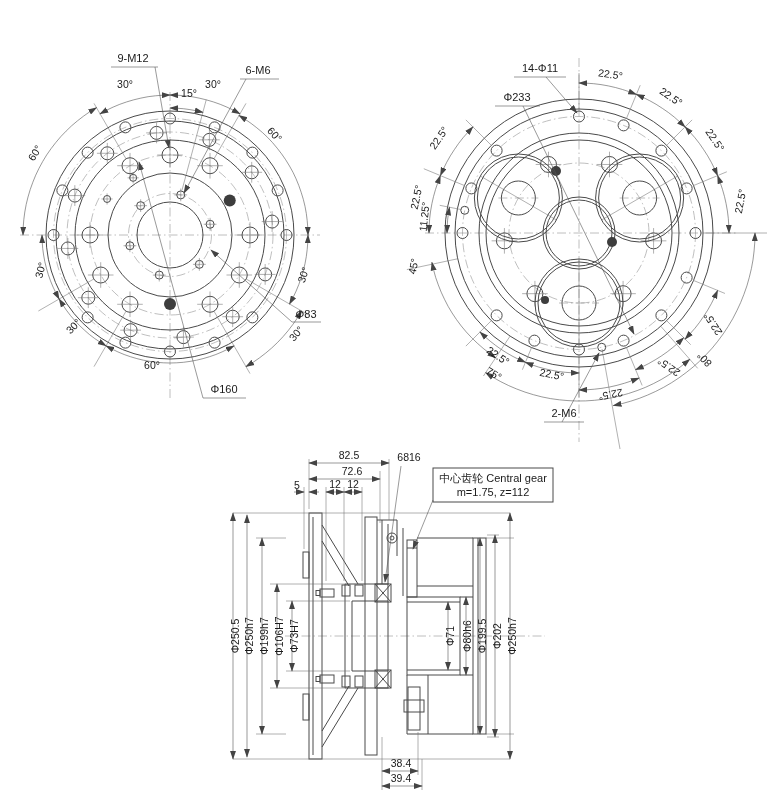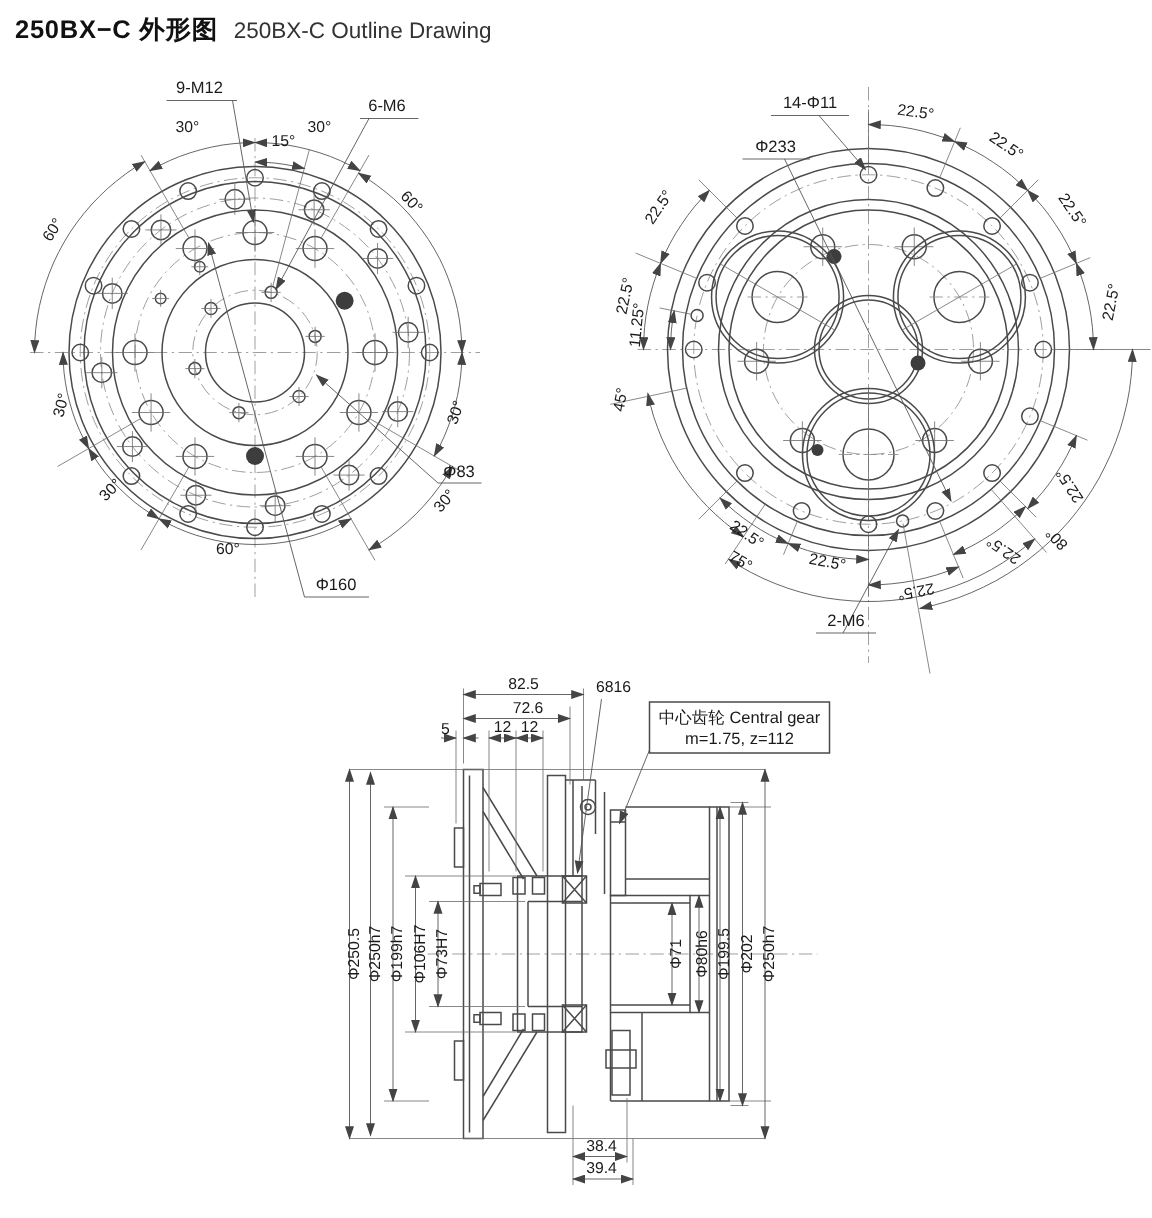--- a/index.html
+++ b/index.html
@@ -15,24 +15,20 @@
   .note{font-size:11px;}
   .part{stroke:#4a4a4a;stroke-width:1;fill:none;}
   .thin{stroke:#6f6f6f;stroke-width:.55;fill:none;}
   .dimln{stroke:#555;stroke-width:.6;fill:none;}
   .cl{stroke:#8a8a8a;stroke-width:.55;fill:none;stroke-dasharray:9 3 1.5 3;}
 </style>
 </head>
 <body>
 
 <div id="page">
-  <div id="title">
-    <span class="zh">250BX−C 外形图</span>
-    <span class="en">250BX-C Outline Drawing</span>
-  </div>
 
   <svg width="768" height="812" viewBox="0 0 768 812">
     <defs>
       <marker id="ae" orient="auto" markerWidth="9" markerHeight="7" refX="8.2" refY="3" markerUnits="userSpaceOnUse">
         <path d="M0,0 L9,3 L0,6 Z" fill="#444"></path>
       </marker>
       <marker id="ab" orient="auto" markerWidth="9" markerHeight="7" refX="0.8" refY="3" markerUnits="userSpaceOnUse">
         <path d="M9,0 L0,3 L9,6 Z" fill="#444"></path>
       </marker>
     </defs>

